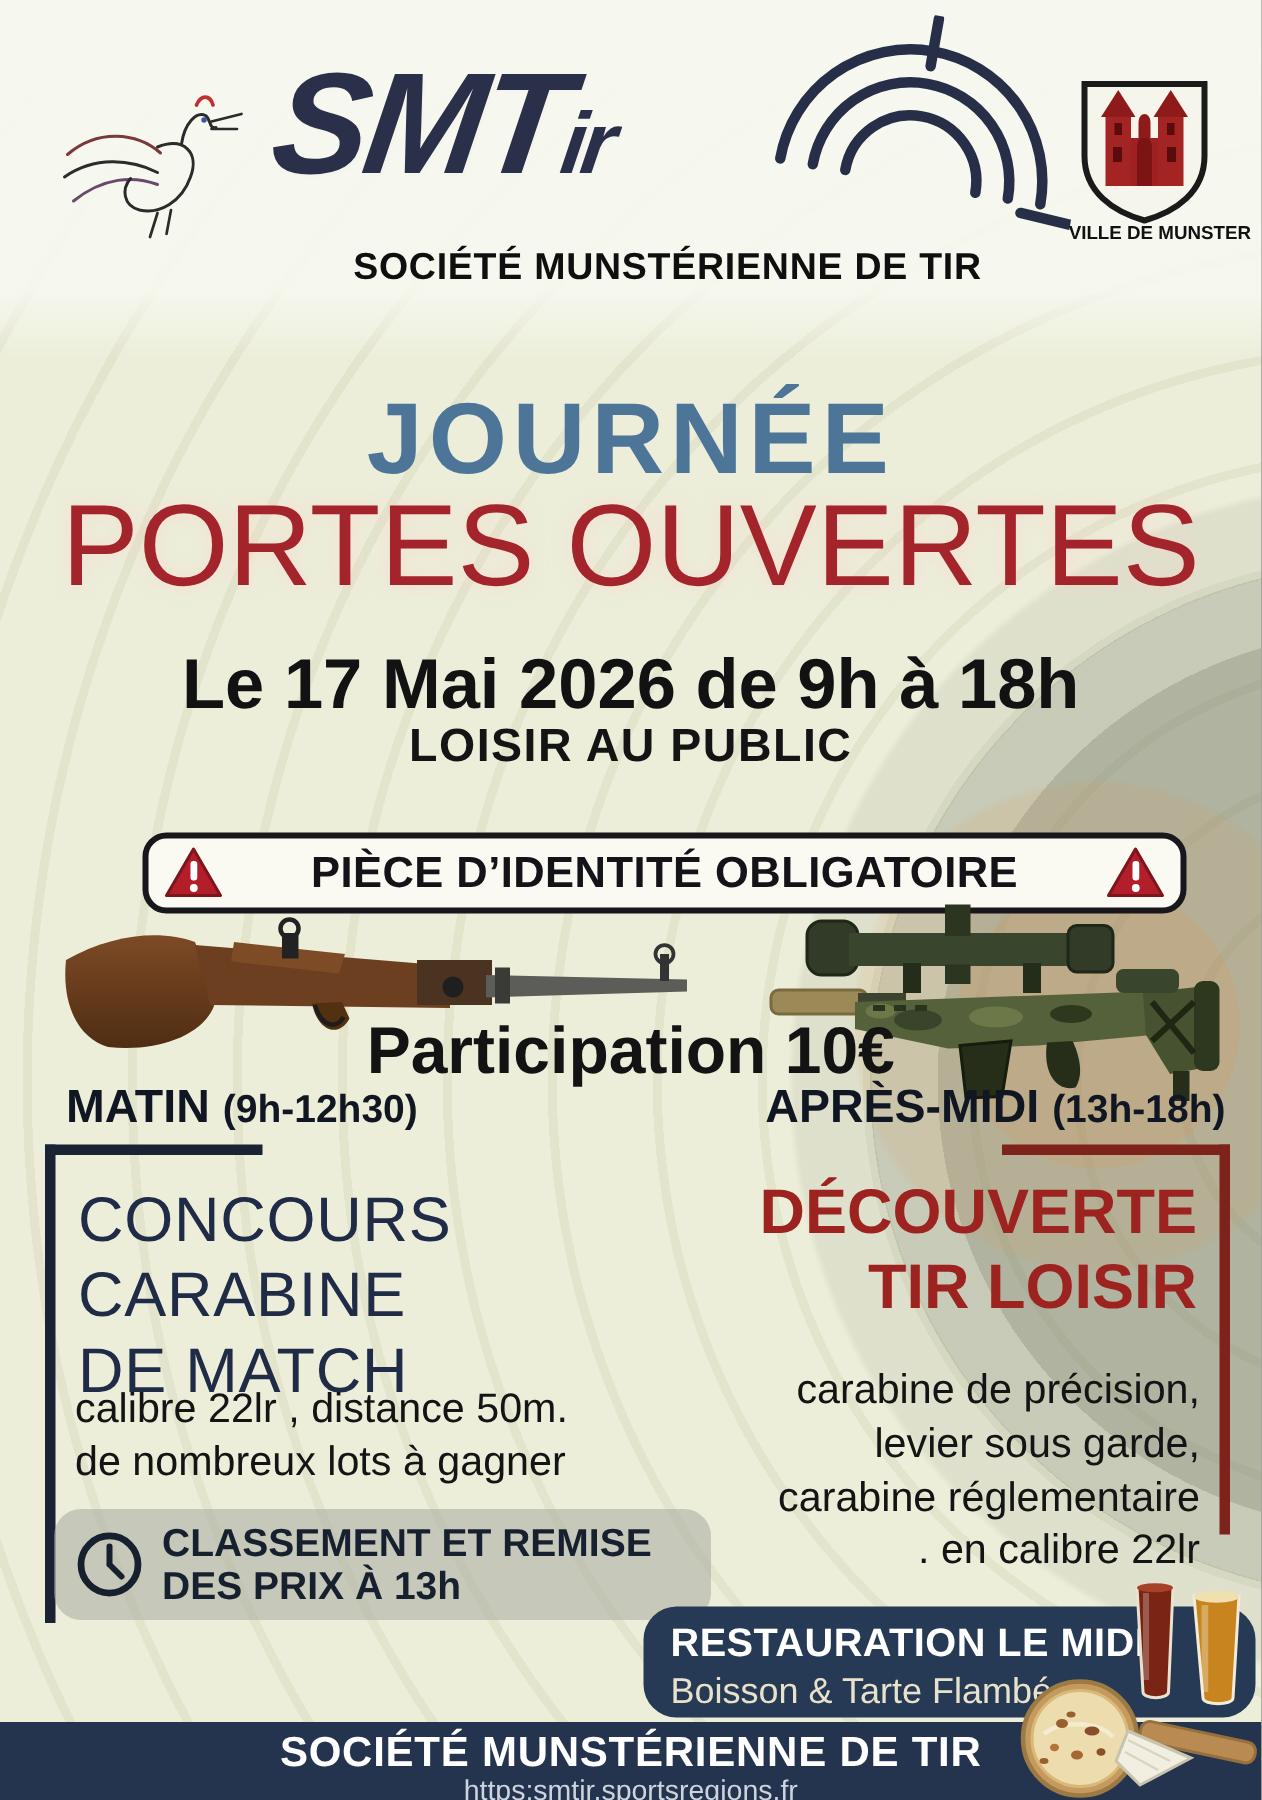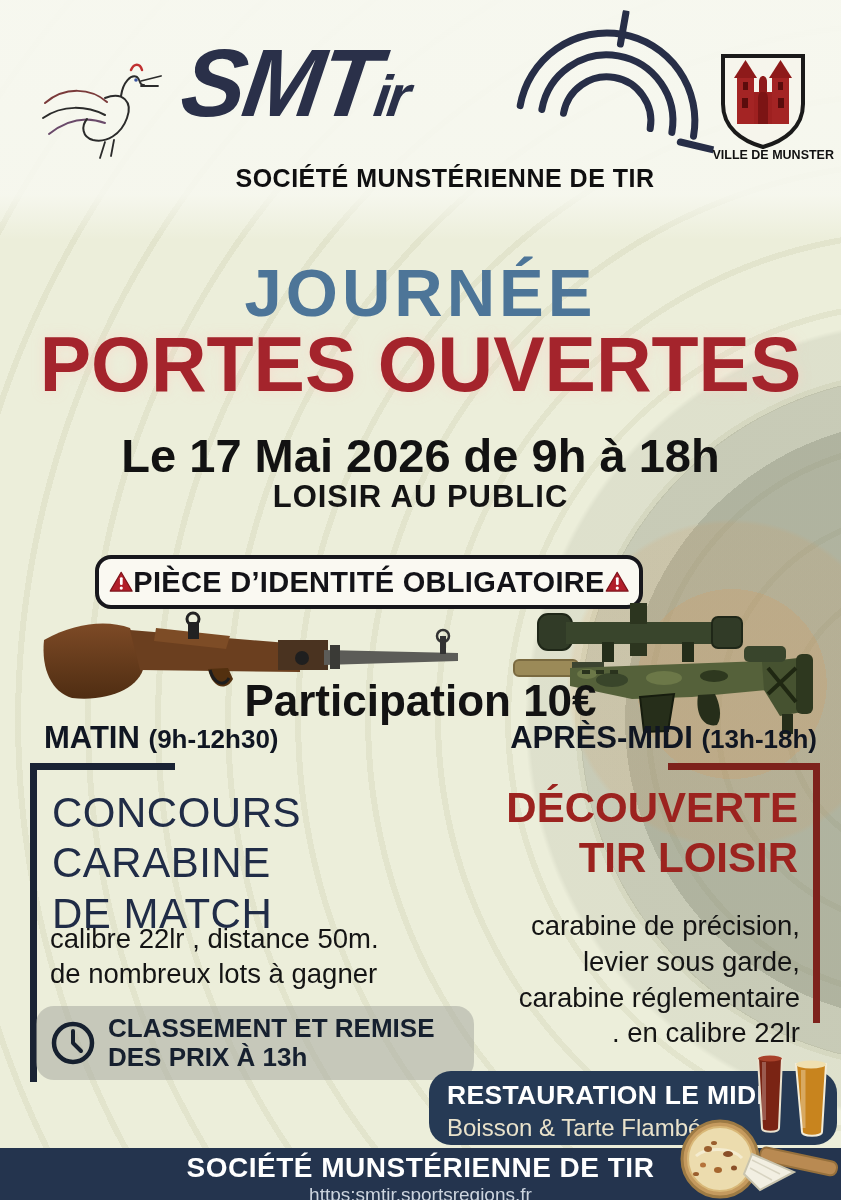--- a/index.html
+++ b/index.html
@@ -19,26 +19,26 @@
   .logo-box{left:175px;top:25px;width:545px;height:140px;}
   .logo-text{position:absolute;left:8px;top:10px;font-size:96px;line-height:1;font-weight:bold;font-style:italic;
     letter-spacing:-3px;color:#2a3049;transform:skewX(-8deg);white-space:nowrap;
     text-shadow:2px 2px 0 rgba(244,245,236,0.9);}
   .logo-text .sm{font-size:58px;}
   .org-header{left:150px;top:164px;width:590px;text-align:center;font-size:25px;font-weight:bold;
     color:#0f0f10;letter-spacing:0.5px;}
   .crest-label{left:690px;top:148px;width:144px;text-align:right;font-size:12.5px;font-weight:bold;color:#111;}
   
   .t-journee{top:254px;font-size:67px;font-weight:bold;letter-spacing:4px;color:#4d7598;}
-  .t-portes{top:320px;font-size:77px;font-weight:bold;letter-spacing:0px;color:#a4242c;
+  .t-portes{top:320px;font-size:77px;font-weight:normal;letter-spacing:0px;color:#a4242c;
     text-shadow:0 0 12px rgba(255,205,195,0.55);}
   .t-date{top:428px;font-size:47px;font-weight:bold;color:#121212;}
   .t-ouvert{top:479px;font-size:31px;font-weight:bold;letter-spacing:1px;color:#141414;}
   
-  .pill{left:95px;top:555px;width:548px;height:54px;box-sizing:border-box;background:#faf9f2;
+  .pill{left:95px;top:555px;width:696px;height:54px;box-sizing:border-box;background:#faf9f2;
     border:4px solid #17171c;border-radius:16px;display:flex;align-items:center;
     justify-content:space-between;padding:0 10px;}
   .pill-text{font-size:29px;font-weight:bold;color:#131318;letter-spacing:0.3px;white-space:nowrap;}
   
   .rifle-left{left:38px;top:608px;width:428px;height:100px;}
   .rifle-right{left:512px;top:598px;width:308px;height:178px;}
   .participation{top:676px;font-size:44px;font-weight:bold;color:#131313;text-align:center;}
   
   .sess{top:720px;font-size:31px;font-weight:bold;color:#101622;white-space:nowrap;}
   .sess .hrs{font-size:26px;}

